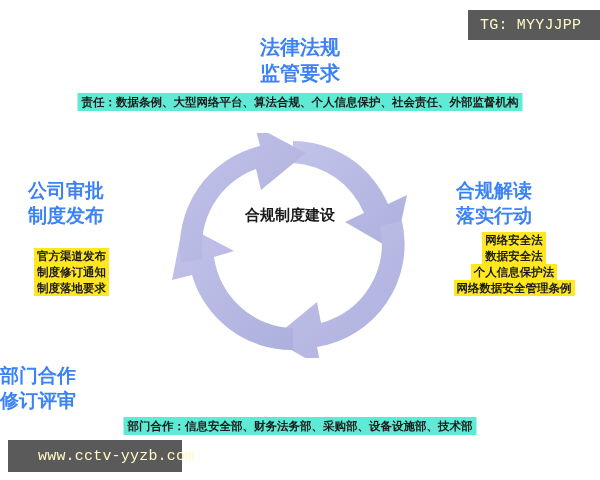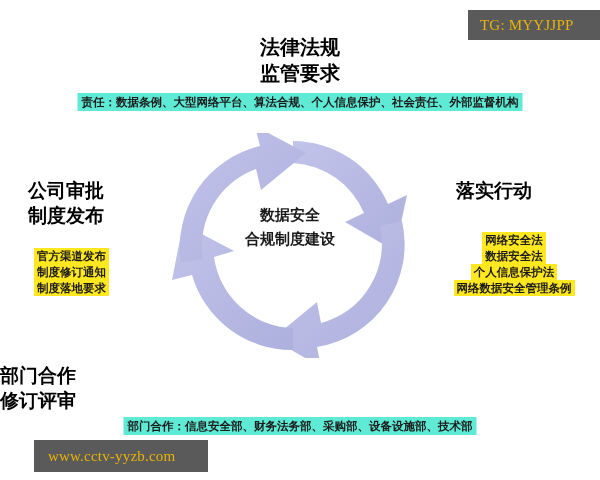--- a/index.html
+++ b/index.html
@@ -16,22 +16,22 @@
     width: 600px;
     height: 480px;
     background: #ffffff;
     overflow: hidden;
   }
 
   
   .watermark {
     position: absolute;
     background: #5a5a5a;
-    color: #eab308;
-    font-family: Liberation Serif, serif;
+    color: #fef9c3;
+    font-family: Liberation Mono, monospace;
     display: flex;
     align-items: center;
     justify-content: center;
     letter-spacing: .2px;
     white-space: nowrap;
   }
   #wm-top {
     left: 468px;
     top: 10px;
     width: 132px;
@@ -41,39 +41,38 @@
     padding-left: 12px;
     box-sizing: border-box;
   }
   #wm-bottom {
     left: 8px;
     top: 440px;
     width: 174px;
     height: 32px;
     font-size: 15px;
     justify-content: flex-start;
-    padding-left: 14px;
+    padding-left: 30px;
     box-sizing: border-box;
-    margin-left: 26px;
   }
 
   
   #cycle {
     position: absolute;
     left: 145px;
     top: 133px;
     width: 290px;
     height: 225px;
   }
 
   
   .heading {
     position: absolute;
     font-weight: bold;
-    color: #000000;
+    color: #3b82f6;
     line-height: 1.32;
     white-space: nowrap;
     font-family: "DejaVu Sans", "Liberation Sans", sans-serif;
   }
 
   #h-top {
     left: 0; right: 0;
     top: 34px;
     text-align: center;
     font-size: 20px;
@@ -215,41 +214,41 @@
         L 110 -7
         L 161 20
         L 116 57
         L 111 36
         A 82 82 0 0 0 58 126
         Z"></path>
     </g>
   </svg>
 
   <div id="center-label">
-    <div>数据安全</div>
     <div>合规制度建设</div>
   </div>
 
   <div class="heading" id="h-top">
     <div>法律法规</div>
     <div>监管要求</div>
   </div>
   <div class="hl-bar" id="hl-top">责任：数据条例、大型网络平台、算法合规、个人信息保护、社会责任、外部监督机构</div>
 
   <div class="heading" id="h-left">
     <div>公司审批</div>
     <div>制度发布</div>
   </div>
   <div class="hl-list" id="list-left">
     <div class="hl-line">官方渠道发布</div>
     <div class="hl-line">制度修订通知</div>
     <div class="hl-line">制度落地要求</div>
   </div>
 
   <div class="heading" id="h-right">
+    <div>合规解读</div>
     <div>落实行动</div>
   </div>
   <div class="hl-list" id="list-right">
     <div class="hl-line">网络安全法</div>
     <div class="hl-line">数据安全法</div>
     <div class="hl-line">个人信息保护法</div>
     <div class="hl-line">网络数据安全管理条例</div>
   </div>
 
   <div class="heading" id="h-bottom">

